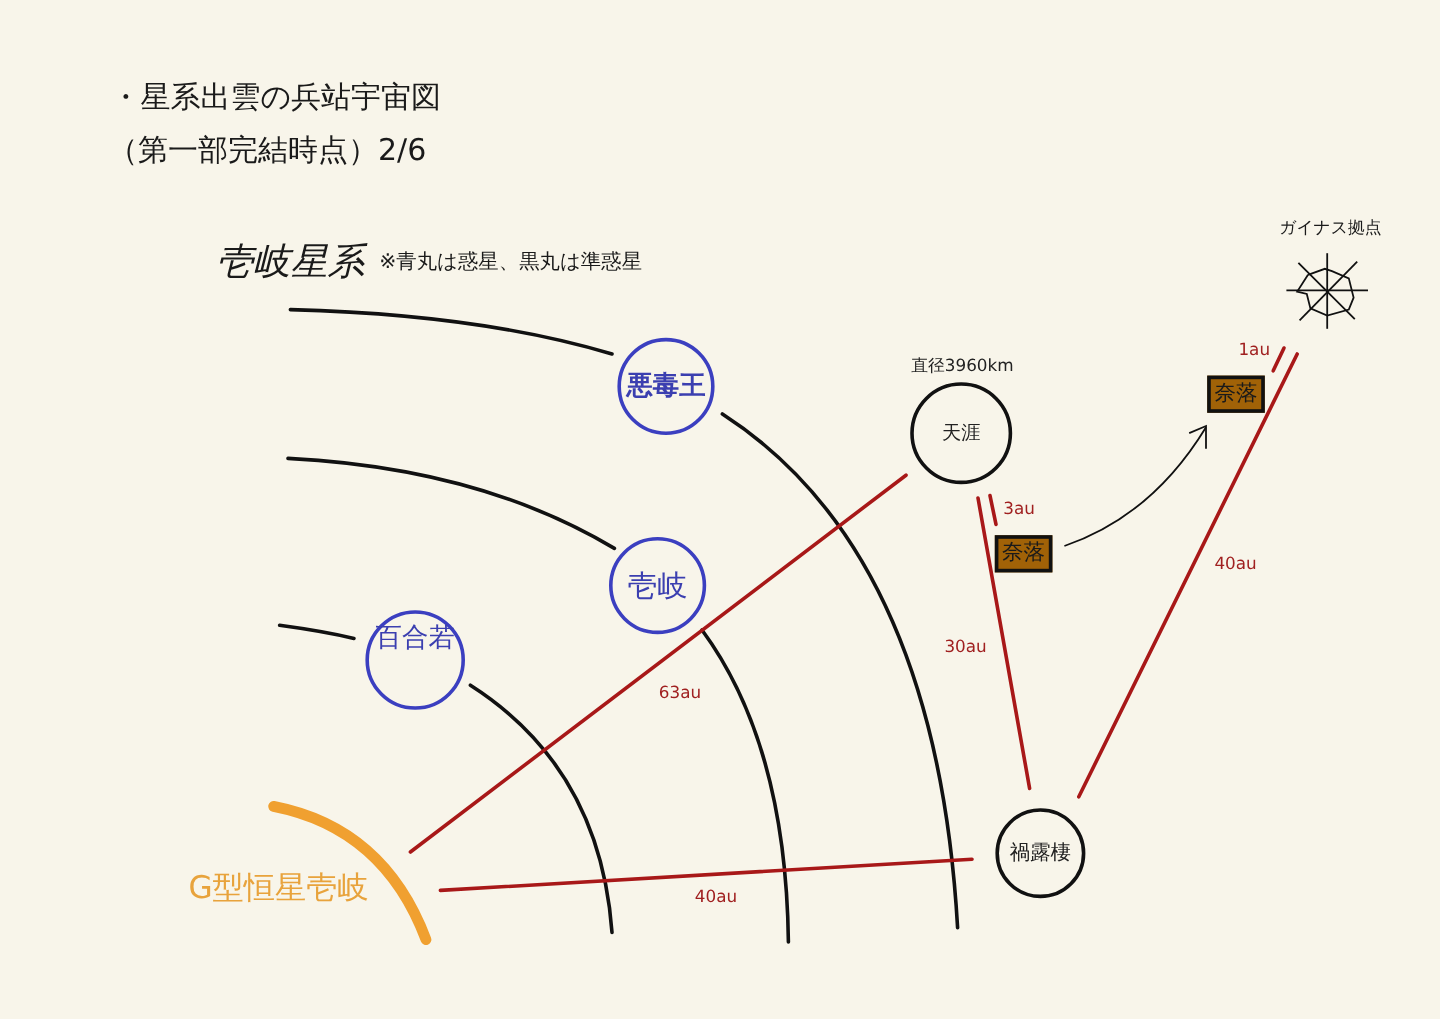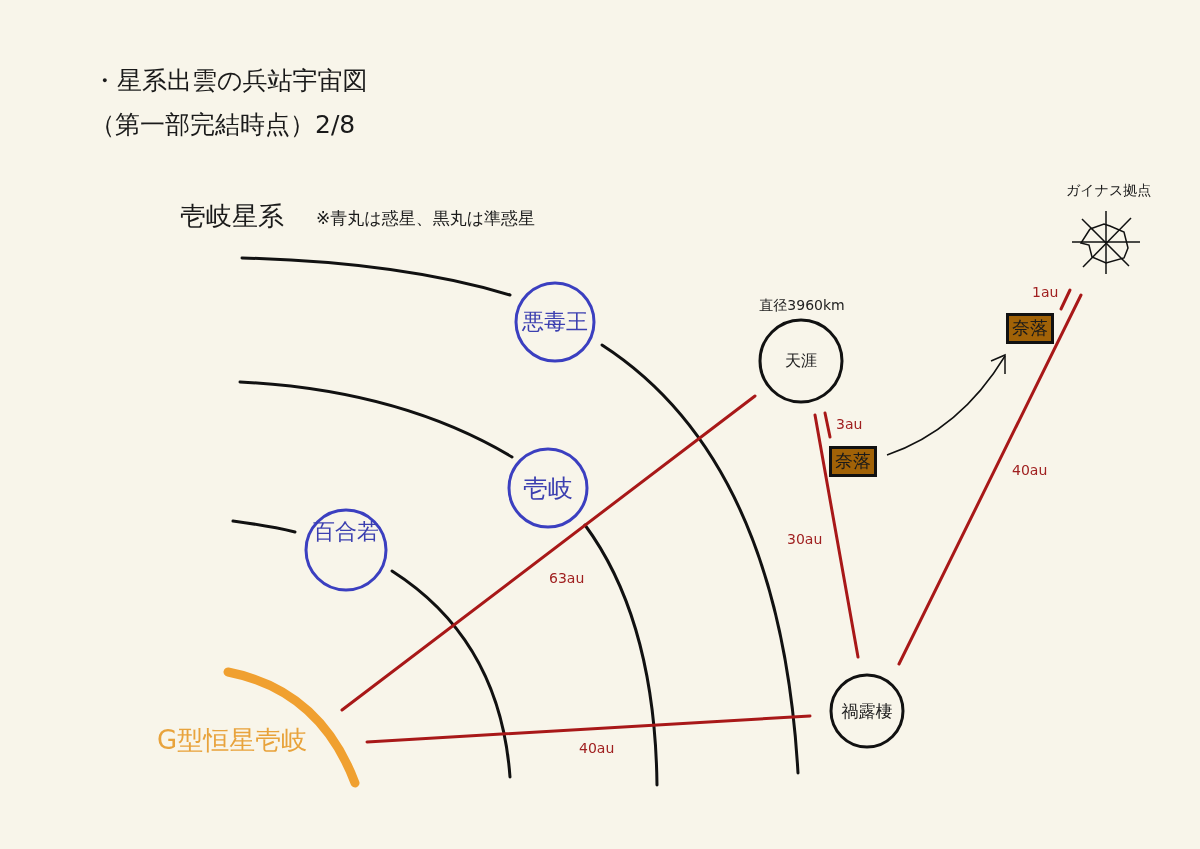--- a/index.html
+++ b/index.html
@@ -7,21 +7,21 @@
     width: 1200px; height: 849px;
     background: #f8f5ea;
     position: relative; overflow: hidden;
     font-family: "DejaVu Sans", "Liberation Sans", sans-serif;
     color: #1a1a1a;
   }
   svg.canvas { position: absolute; left: 0; top: 0; }
   .txt { position: absolute; white-space: nowrap; line-height: 1; }
   .title1 { left: 92px; top: 68px; font-size: 25px; }
   .title2 { left: 90px; top: 112px; font-size: 25px; }
-  .system-label { left: 180px; top: 203px; font-size: 26px; }
+  .system-label { left: 180px; top: 203px; font-size: 31px; font-style: italic; }
   .note { left: 316px; top: 210px; font-size: 17px; }
   .planet-label { color: #3b3fb0; font-size: 22px; transform: translate(-50%, -50%); }
   .body-label { font-size: 15px; transform: translate(-50%, -50%); color: #222; }
   .dist { color: #a02020; font-size: 14px; }
   .star-label { color: #e8a33c; font-size: 26px; left: 157px; top: 727px; }
   .box-label {
     position: absolute; border: 3px solid #111; background: #a16207;
     font-size: 18px; padding: 2px 3px; line-height: 1.15;
   }
   .small-title { font-size: 14px; }
@@ -68,26 +68,26 @@
   <g stroke="#111" stroke-width="1.5" fill="none">
     <line x1="1106" y1="211" x2="1106" y2="274"></line>
     <line x1="1072" y1="242" x2="1140" y2="242"></line>
     <line x1="1082" y1="219" x2="1129" y2="266"></line>
     <line x1="1131" y1="218" x2="1083" y2="267"></line>
     <polyline points="1090,229 1104,224 1110,226 1124,232 1128,248 1124,258 1106,263 1092,257 1089,245 1081,243 1090,229"></polyline>
   </g>
 </svg>
 
 <div class="txt title1">・星系出雲の兵站宇宙図</div>
-<div class="txt title2">（第一部完結時点）2/8</div>
+<div class="txt title2">（第一部完結時点）2/6</div>
 
 <div class="txt system-label">壱岐星系</div>
 <div class="txt note">※青丸は惑星、黒丸は準惑星</div>
 
-<div class="txt planet-label" style="left:555px; top:322px;">悪毒王</div>
+<div class="txt planet-label" style="left:555px; top:322px;font-weight:bold;">悪毒王</div>
 <div class="txt planet-label" style="left:548px; top:488px; font-size:25px;">壱岐</div>
 <div class="txt planet-label" style="left:346px; top:532px;">百合若</div>
 
 <div class="txt body-label small-title" style="left:802px; top:305px;">直径3960km</div>
 <div class="txt body-label" style="left:801px; top:361px; font-size:16px;">天涯</div>
 <div class="txt body-label" style="left:867px; top:711px; font-size:17px;">禍露棲</div>
 
 <div class="box-label" style="left:829px; top:446px;">奈落</div>
 <div class="box-label" style="left:1006px; top:313px;">奈落</div>
 

